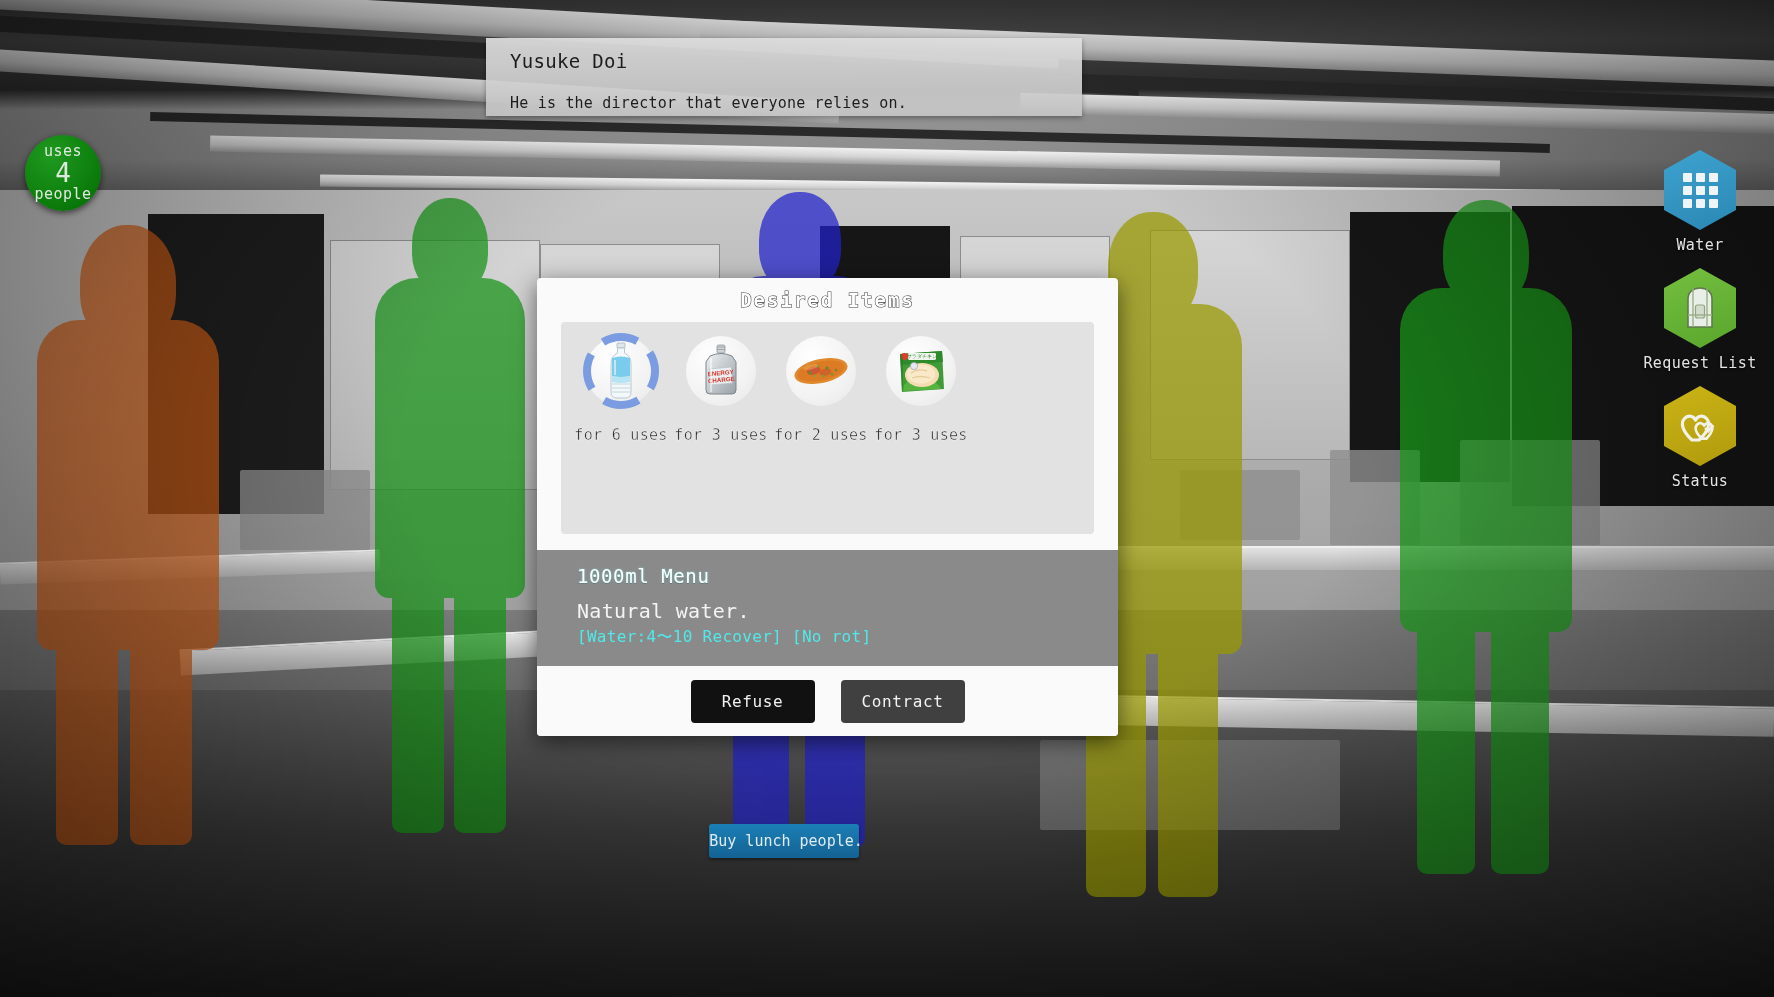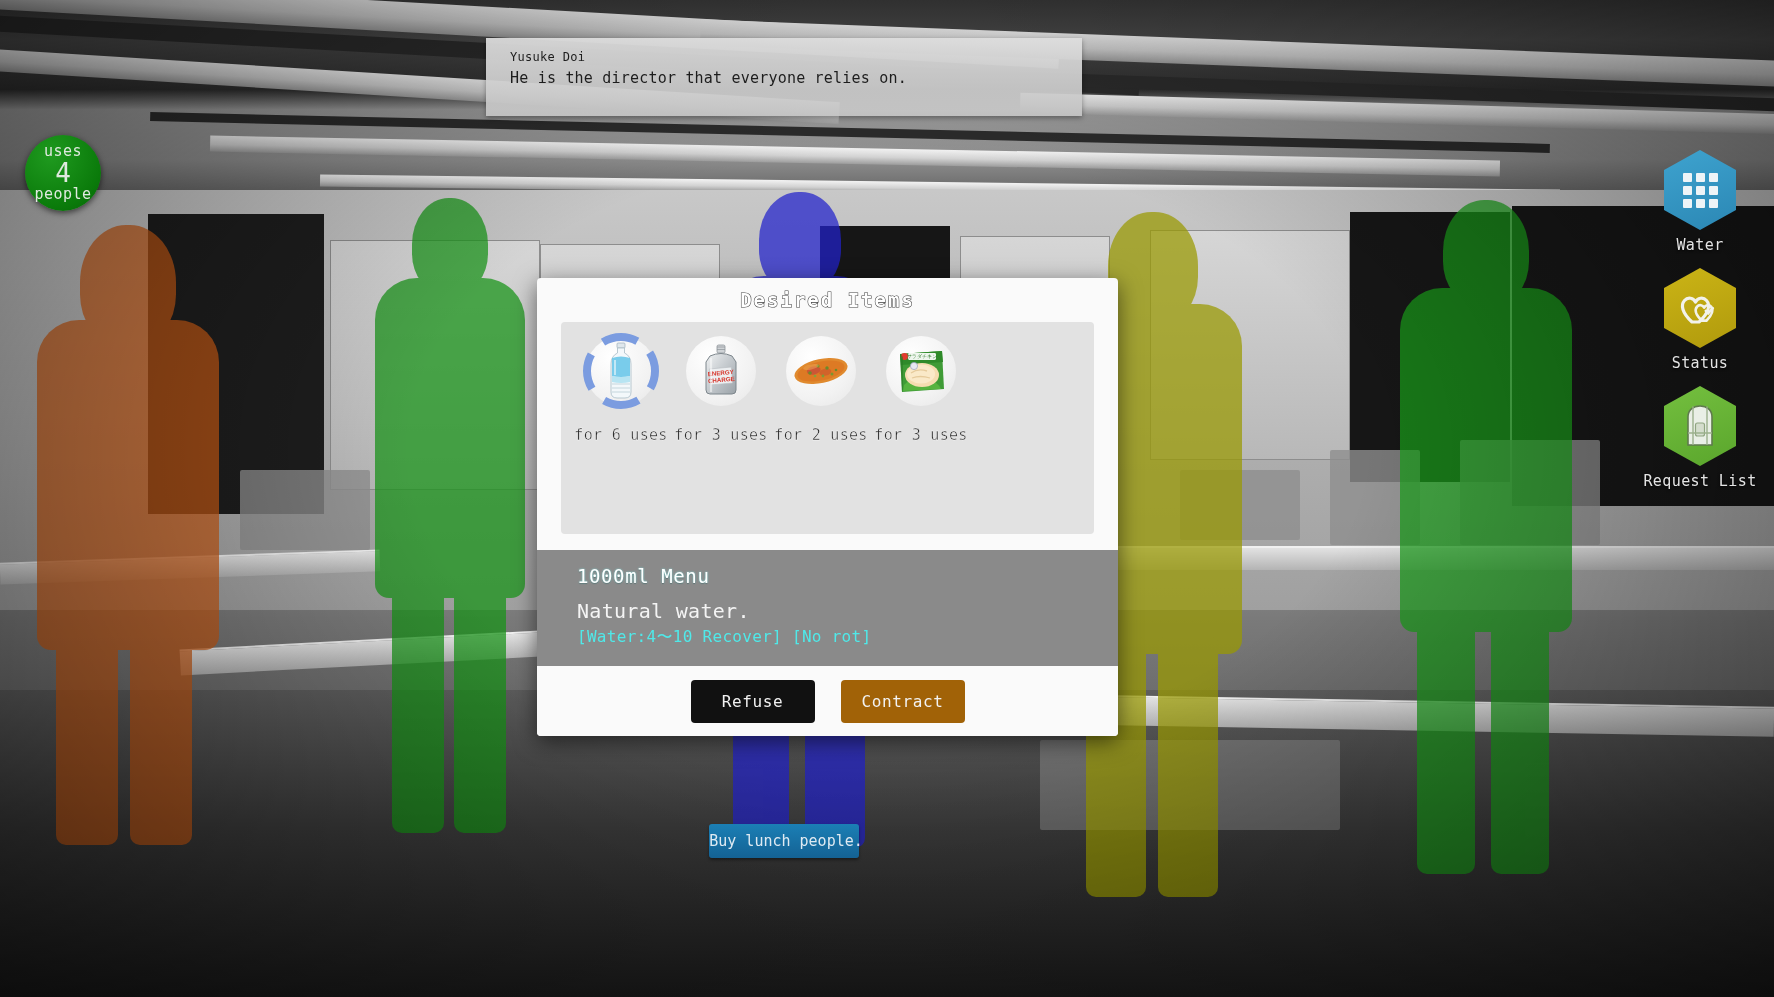--- a/index.html
+++ b/index.html
@@ -65,21 +65,21 @@
     box-shadow:0 2px 6px rgba(0,0,0,.6);display:flex;flex-direction:column;align-items:center;
     justify-content:center;color:#dfe9df;line-height:1;}
   #rest-badge .r-top{font-size:15px;letter-spacing:.5px;}
   #rest-badge .r-num{font-size:26px;margin:1px 0 1px;}
   #rest-badge .r-bot{font-size:15px;letter-spacing:.5px;text-align:right;}
 
   
   #char-tip{position:absolute;left:486px;top:38px;width:596px;height:78px;
     background:linear-gradient(180deg,rgba(222,222,222,.93),rgba(196,196,196,.93));
     padding:12px 24px;color:#1d1d1d;box-shadow:0 2px 5px rgba(0,0,0,.35);}
-  #char-tip .ct-name{font-size:12px;margin-bottom:5px;letter-spacing:.3px;}
+  #char-tip .ct-name{font-size:19px;margin-bottom:22px;letter-spacing:.3px;}
   #char-tip .ct-desc{font-size:15px;letter-spacing:.2px;}
 
   
   #sidebar{position:absolute;right:0;top:150px;width:148px;display:flex;flex-direction:column;
     align-items:center;gap:14px;}
   .side-item{display:flex;flex-direction:column;align-items:center;cursor:pointer;width:100%;}
   .hexwrap{width:72px;height:80px;display:flex;align-items:center;justify-content:center;
     clip-path:polygon(50% 0%,100% 25%,100% 75%,50% 100%,0% 75%,0% 25%);}
   .hex-menu{background:linear-gradient(160deg,#3ea3cf,#2b87b4);}
   .hex-status{background:linear-gradient(160deg,#cbb416,#b09a0c);}
@@ -115,21 +115,21 @@
   #desc-name{color:#fff;font-size:19px;letter-spacing:.6px;margin-bottom:12px;
     text-shadow:0 0 2px #7fe0e0,0 1px 1px rgba(0,0,0,.35);}
   #desc-text{color:#f4f4f4;font-size:20px;letter-spacing:.3px;margin-bottom:4px;}
   #desc-effect{color:#4fe9e9;font-size:16px;letter-spacing:.3px;}
 
   #dlg-actions{height:70px;background:#fafafa;display:flex;align-items:center;
     justify-content:center;gap:26px;}
   .act-btn{width:124px;height:43px;border:none;border-radius:4px;font-size:16px;
     font-family:inherit;cursor:pointer;letter-spacing:.6px;}
   #btn-refuse{background:#111;color:#f0f0f0;}
-  #btn-contract{background:#a16207;color:#f2f2f2;}
+  #btn-contract{background:#404040;color:#f2f2f2;}
 </style>
 </head>
 <body>
 
 <div id="scene">
   <div class="room-base"></div>
   <div class="dark-beam b1"></div>
   <div class="dark-beam b2"></div>
   <div class="dark-beam b3"></div>
   <div class="strip s1"></div>
@@ -224,40 +224,40 @@
           <i></i>
           <i></i>
           <i></i>
           <i></i>
         </span>
     </div>
     <span class="side-label">Water</span>
   </div>
 
   <div class="side-item">
-    <div class="hexwrap hex-status">
-      <svg width="42" height="34" viewBox="0 0 42 34">
-        <path d="M13 31 C3 22 1.5 14 5.5 9.5 C9 5.5 14.5 7 16.5 11 C18.5 7 24 5.5 27.5 9.5 C31.5 14 30 22 20 31 Z" fill="none" stroke="#f2f2ea" stroke-width="3.2" stroke-linejoin="round"></path>
-        <path d="M29.5 31.5 C22 24.5 21 18.5 24 15.2 C26.6 12.3 30.6 13.4 32.2 16.3 C33.7 13.4 37.7 12.3 40.2 15.2 C43 18.5 42 24.5 34.8 31.5 Z" fill="none" stroke="#f2f2ea" stroke-width="3.2" stroke-linejoin="round" transform="translate(-6,0) scale(0.86) translate(4,3)"></path>
-        <path d="M26.8 19.8 l2.4 2.6 l4.6 -5.2" fill="none" stroke="#f2f2ea" stroke-width="2.6" stroke-linecap="round"></path>
-      </svg>
-    </div>
-    <span class="side-label">Status</span>
-  </div>
-
-  <div class="side-item">
     <div class="hexwrap hex-req">
       <svg width="40" height="46" viewBox="0 0 40 46">
         <path d="M8 14 C8 7 13 3 20 3 C27 3 32 7 32 14 L32 42 L8 42 Z" fill="#e9efe6" stroke="#5f7a4d" stroke-width="1.6"></path>
         <path d="M13 3.5 L13 42 M27 3.5 L27 42" stroke="#9bb08c" stroke-width="1.4" fill="none"></path>
         <rect x="15.5" y="20" width="9" height="13" rx="2" fill="#d4ddcd" stroke="#8fa581" stroke-width="1.2"></rect>
         <path d="M8 30 L32 30" stroke="#9bb08c" stroke-width="1.3"></path>
       </svg>
     </div>
     <span class="side-label">Request List</span>
+  </div>
+
+  <div class="side-item">
+    <div class="hexwrap hex-status">
+      <svg width="42" height="34" viewBox="0 0 42 34">
+        <path d="M13 31 C3 22 1.5 14 5.5 9.5 C9 5.5 14.5 7 16.5 11 C18.5 7 24 5.5 27.5 9.5 C31.5 14 30 22 20 31 Z" fill="none" stroke="#f2f2ea" stroke-width="3.2" stroke-linejoin="round"></path>
+        <path d="M29.5 31.5 C22 24.5 21 18.5 24 15.2 C26.6 12.3 30.6 13.4 32.2 16.3 C33.7 13.4 37.7 12.3 40.2 15.2 C43 18.5 42 24.5 34.8 31.5 Z" fill="none" stroke="#f2f2ea" stroke-width="3.2" stroke-linejoin="round" transform="translate(-6,0) scale(0.86) translate(4,3)"></path>
+        <path d="M26.8 19.8 l2.4 2.6 l4.6 -5.2" fill="none" stroke="#f2f2ea" stroke-width="2.6" stroke-linecap="round"></path>
+      </svg>
+    </div>
+    <span class="side-label">Status</span>
   </div>
 </div>
 
 <div id="dialog">
 
   <div id="dlg-title">Desired Items</div>
 
   <div id="items-panel">
 
     <div class="item-slot">

